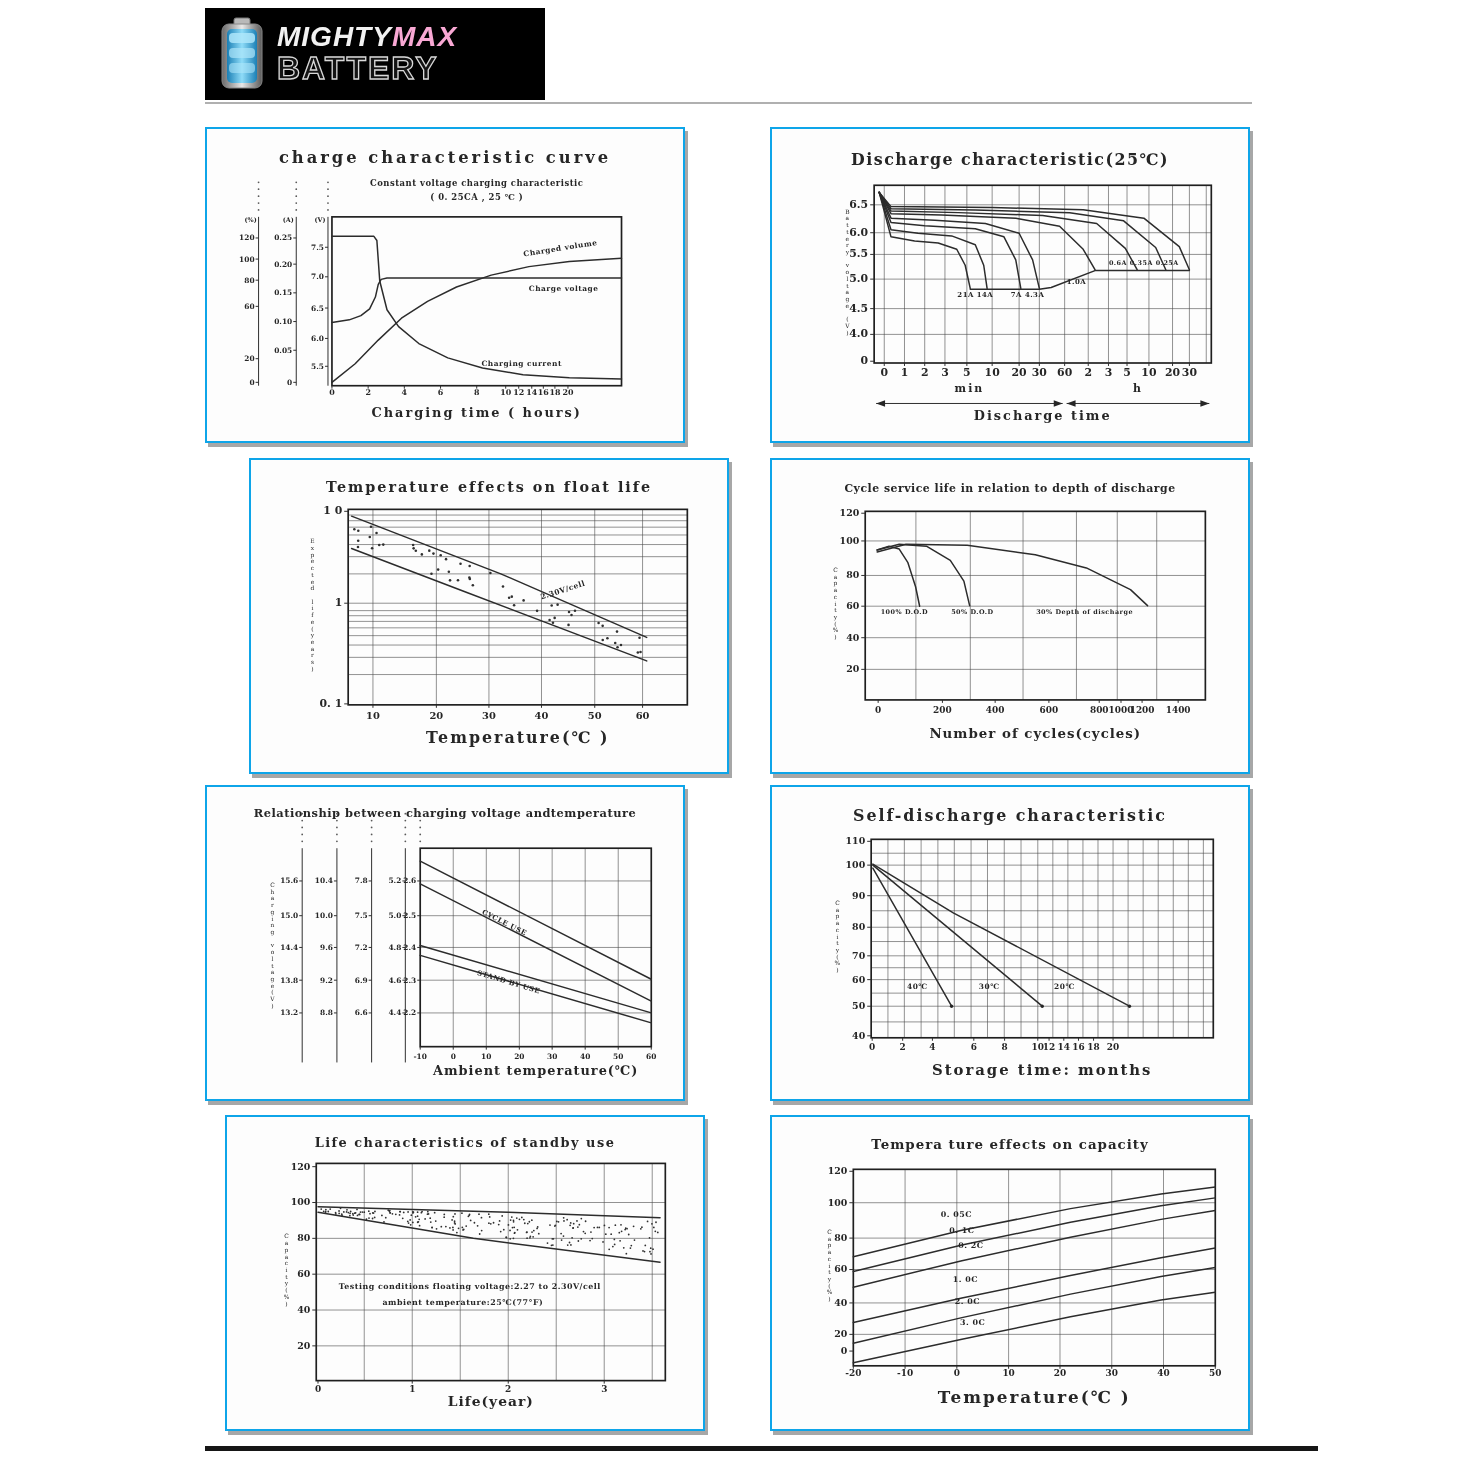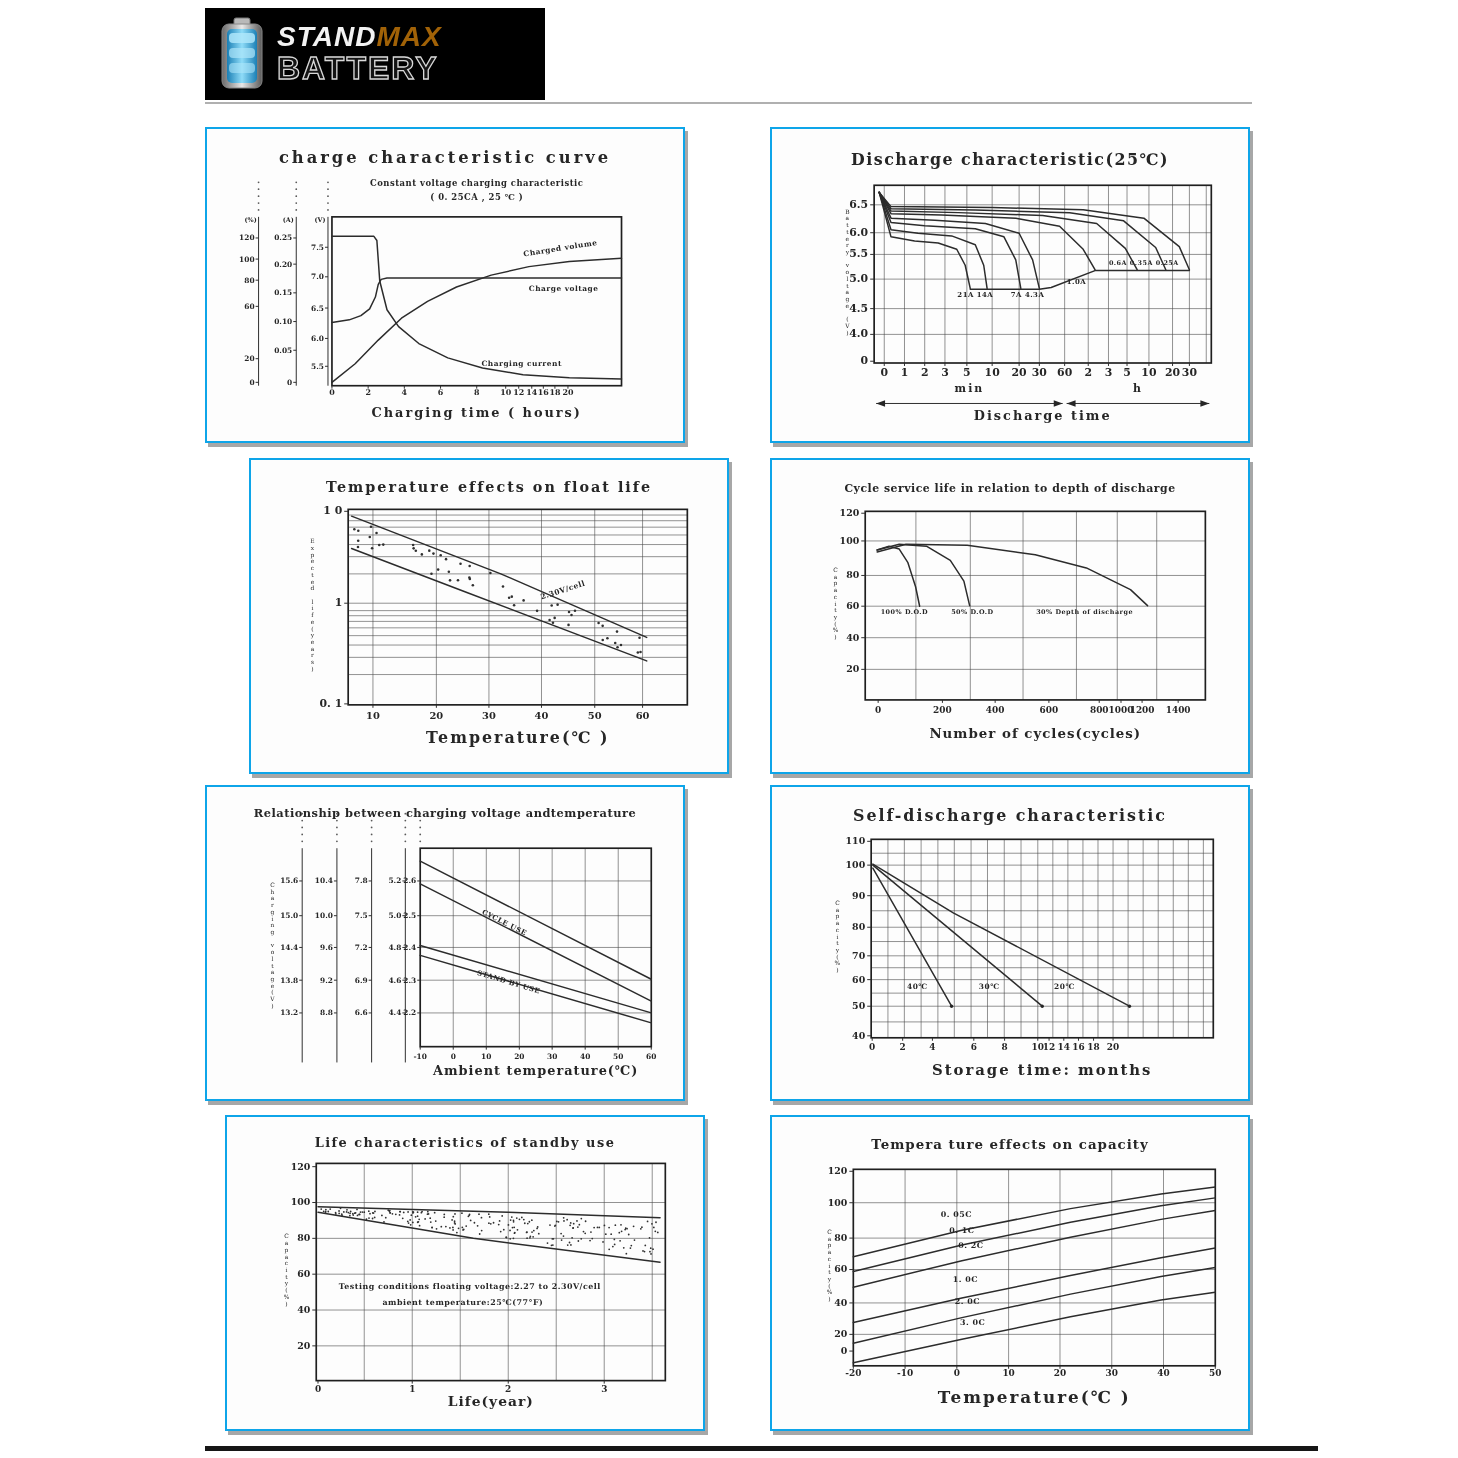--- a/index.html
+++ b/index.html
@@ -4,21 +4,21 @@
 <style>
   html,body{margin:0;padding:0;background:#ffffff;}
   #page{position:relative;width:1458px;height:1458px;background:#ffffff;overflow:hidden;
         font-family:"DejaVu Serif",serif;color:#262626;}
   
   .logo{position:absolute;left:205px;top:8px;width:340px;height:92px;background:#000;
         display:flex;align-items:center;gap:12px;padding-left:14px;box-sizing:border-box;}
   .ltxt{line-height:1.02;font-family:"Liberation Sans",sans-serif;}
   .l1{font-size:28px;font-weight:bold;letter-spacing:1px;font-style:italic;}
   .l1 .w1{color:#f2f2f2;}
-  .l1 .w2{color:#a16207;}
+  .l1 .w2{color:#f9a8d4;}
   .l2{font-size:32px;font-weight:bold;letter-spacing:2px;color:#141414;
       -webkit-text-stroke:1.3px #d9d9d9;}
   .model{position:absolute;left:1035px;top:40px;display:flex;align-items:baseline;}
   .mname{font-family:"DejaVu Serif",serif;font-weight:bold;font-size:46px;color:#111;}
   .mspec{font-family:"DejaVu Serif",serif;font-style:italic;font-size:20px;color:#222;}
   .rule{position:absolute;left:205px;top:102px;width:1047px;height:2px;background:#b0b0b0;}
   .footerbar{position:absolute;left:205px;top:1446px;width:1113px;height:5px;background:#161616;}
   
   .panel{position:absolute;width:480px;height:316px;background:#fdfdfd;border:2px solid #0ea5e9;
          box-shadow:3px 4px 0 rgba(60,60,60,.45);box-sizing:border-box;margin:0;}
@@ -55,21 +55,21 @@
       </defs>
       <rect x="15" y="1" width="16" height="9" rx="2" fill="#b9b9b9" stroke="#777"></rect>
       <rect x="3" y="7" width="40" height="64" rx="7" fill="url(#bshell)" stroke="#888"></rect>
       <rect x="8" y="12" width="30" height="54" rx="5" fill="url(#bcore)"></rect>
       <rect x="10" y="16" width="26" height="10" rx="4" fill="#aee6fa" opacity="0.85"></rect>
       <rect x="10" y="31" width="26" height="10" rx="4" fill="#aee6fa" opacity="0.7"></rect>
       <rect x="10" y="46" width="26" height="10" rx="4" fill="#aee6fa" opacity="0.6"></rect>
     </svg>
     <div class="ltxt">
       <div class="l1">
-        <span class="w1">STAND</span><span class="w2">MAX</span>
+        <span class="w1">MIGHTY</span><span class="w2">MAX</span>
       </div>
       <div class="l2">BATTERY</div>
     </div>
   </div>
 
 
   <div class="rule"></div>
 
   <figure class="panel c0">
     <svg viewBox="0 0 480 316" preserveAspectRatio="none">

